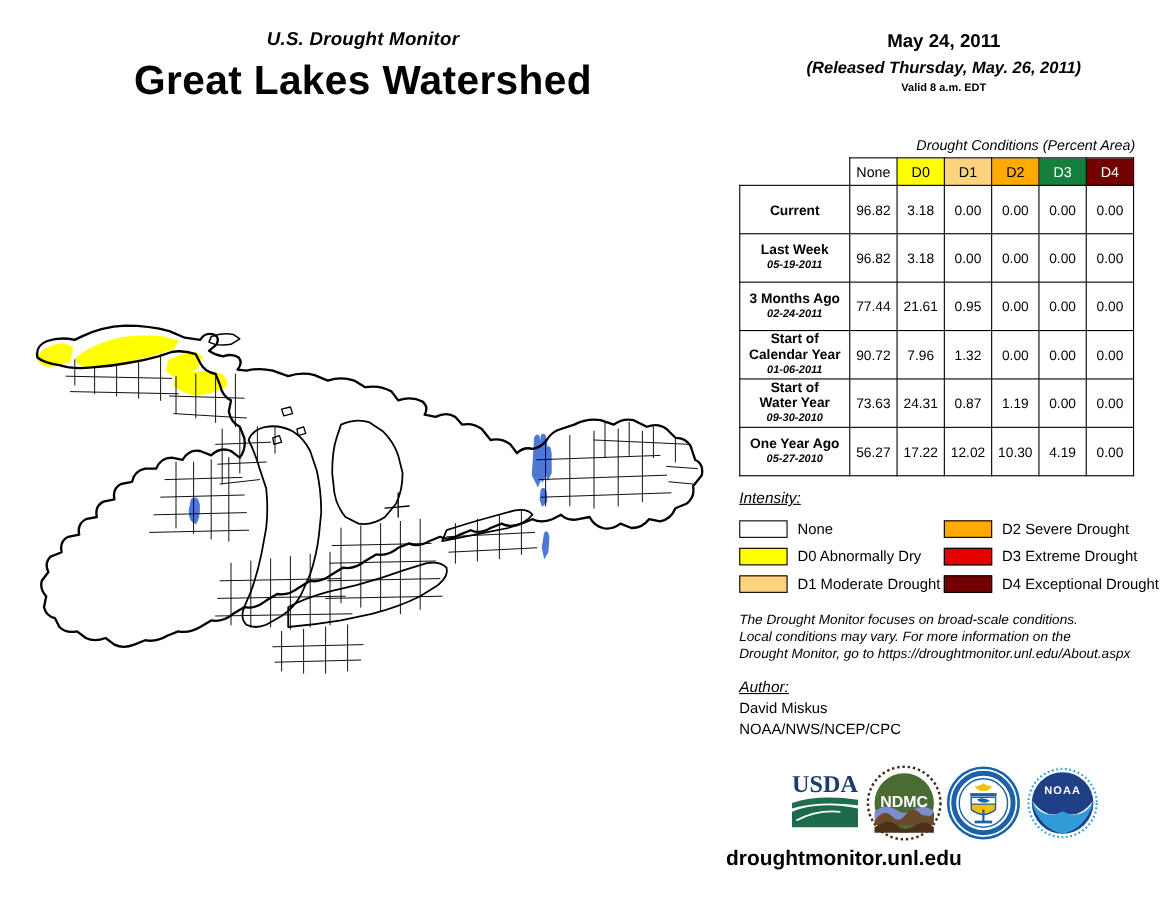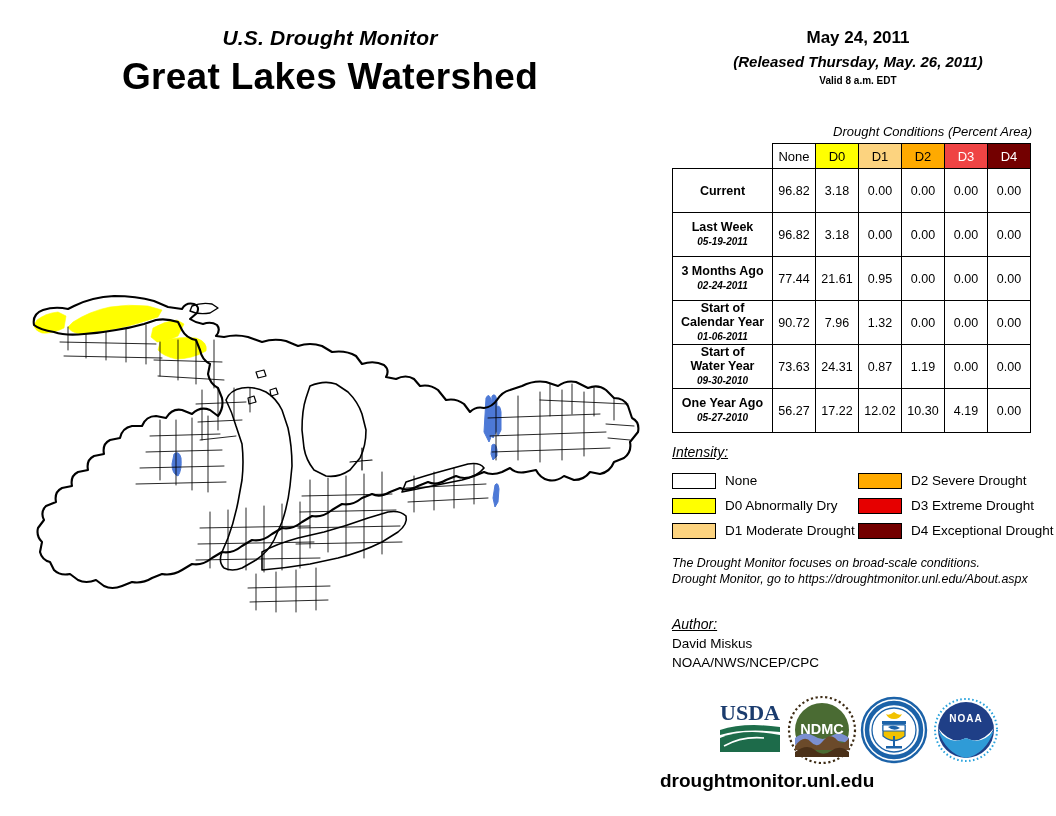--- a/index.html
+++ b/index.html
@@ -1,21 +1,21 @@
 <!DOCTYPE html>
 <html><head>
 <meta charset="utf-8">
 <style>
   html,body{margin:0;padding:0;background:#ffffff;}
   body{width:1056px;height:816px;position:relative;overflow:hidden;
        font-family:"Liberation Sans","DejaVu Sans",sans-serif;color:#000;}
 
   
   #title-block{position:absolute;left:0;top:26px;width:660px;text-align:center;}
-  #title-small{font-size:21px;font-weight:bold;font-style:italic;letter-spacing:.2px;}
+  #title-small{font-size:17px;font-weight:bold;font-style:italic;letter-spacing:.2px;}
   #title-large{font-size:37px;font-weight:bold;margin-top:6px;letter-spacing:.3px;}
 
   
   #date-block{position:absolute;left:660px;top:28px;width:396px;text-align:center;}
   #date-main{font-size:17px;font-weight:bold;}
   #date-released{font-size:15px;font-weight:bold;font-style:italic;margin-top:5px;}
   #date-valid{font-size:10px;font-weight:bold;margin-top:5px;}
 
   
   #table-caption{position:absolute;left:672px;top:124px;width:360px;text-align:right;
@@ -74,21 +74,21 @@
 
 <div id="table-caption">Drought Conditions (Percent Area)</div>
 <table id="cond-table">
   <thead>
     <tr>
       <th class="corner"></th>
     <th style="background: rgb(255, 255, 255); width: 43px;">None</th>
         <th style="background: rgb(255, 255, 0); width: 43px;">D0</th>
         <th style="background: rgb(252, 211, 127); width: 43px;">D1</th>
         <th style="background: rgb(255, 170, 0); width: 43px;">D2</th>
-        <th style="background: #ef4444; width: 43px; color: rgb(255, 255, 255);">D3</th>
+        <th style="background: #15803d; width: 43px; color: rgb(255, 255, 255);">D3</th>
         <th style="background: rgb(115, 0, 0); width: 43px; color: rgb(255, 255, 255); margin-left: 40px;">D4</th>
       </tr>
   </thead>
   <tbody>
       <tr>
         <td class="rowlabel">
           <span class="rl-main">Current</span>
         </td>
         <td class="val">96.82</td>
         <td class="val">3.18</td>
@@ -191,20 +191,21 @@
         <div class="leg-row">
           <div class="swatch" style="background: rgb(115, 0, 0);"></div>
           <div class="leg-label">D4 Exceptional Drought</div>
         </div>
       </div>
   </div>
 </div>
 
 <div id="disclaimer">
   <div>The Drought Monitor focuses on broad-scale conditions.</div>
+  <div>Local conditions may vary. For more information on the</div>
   <div>Drought Monitor, go to https://droughtmonitor.unl.edu/About.aspx</div>
 </div>
 
 <div id="author-block">
   <div id="author-title">Author:</div>
   <div class="author-line">David Miskus</div>
   <div class="author-line">NOAA/NWS/NCEP/CPC</div>
 </div>
 
 <div id="logos">

